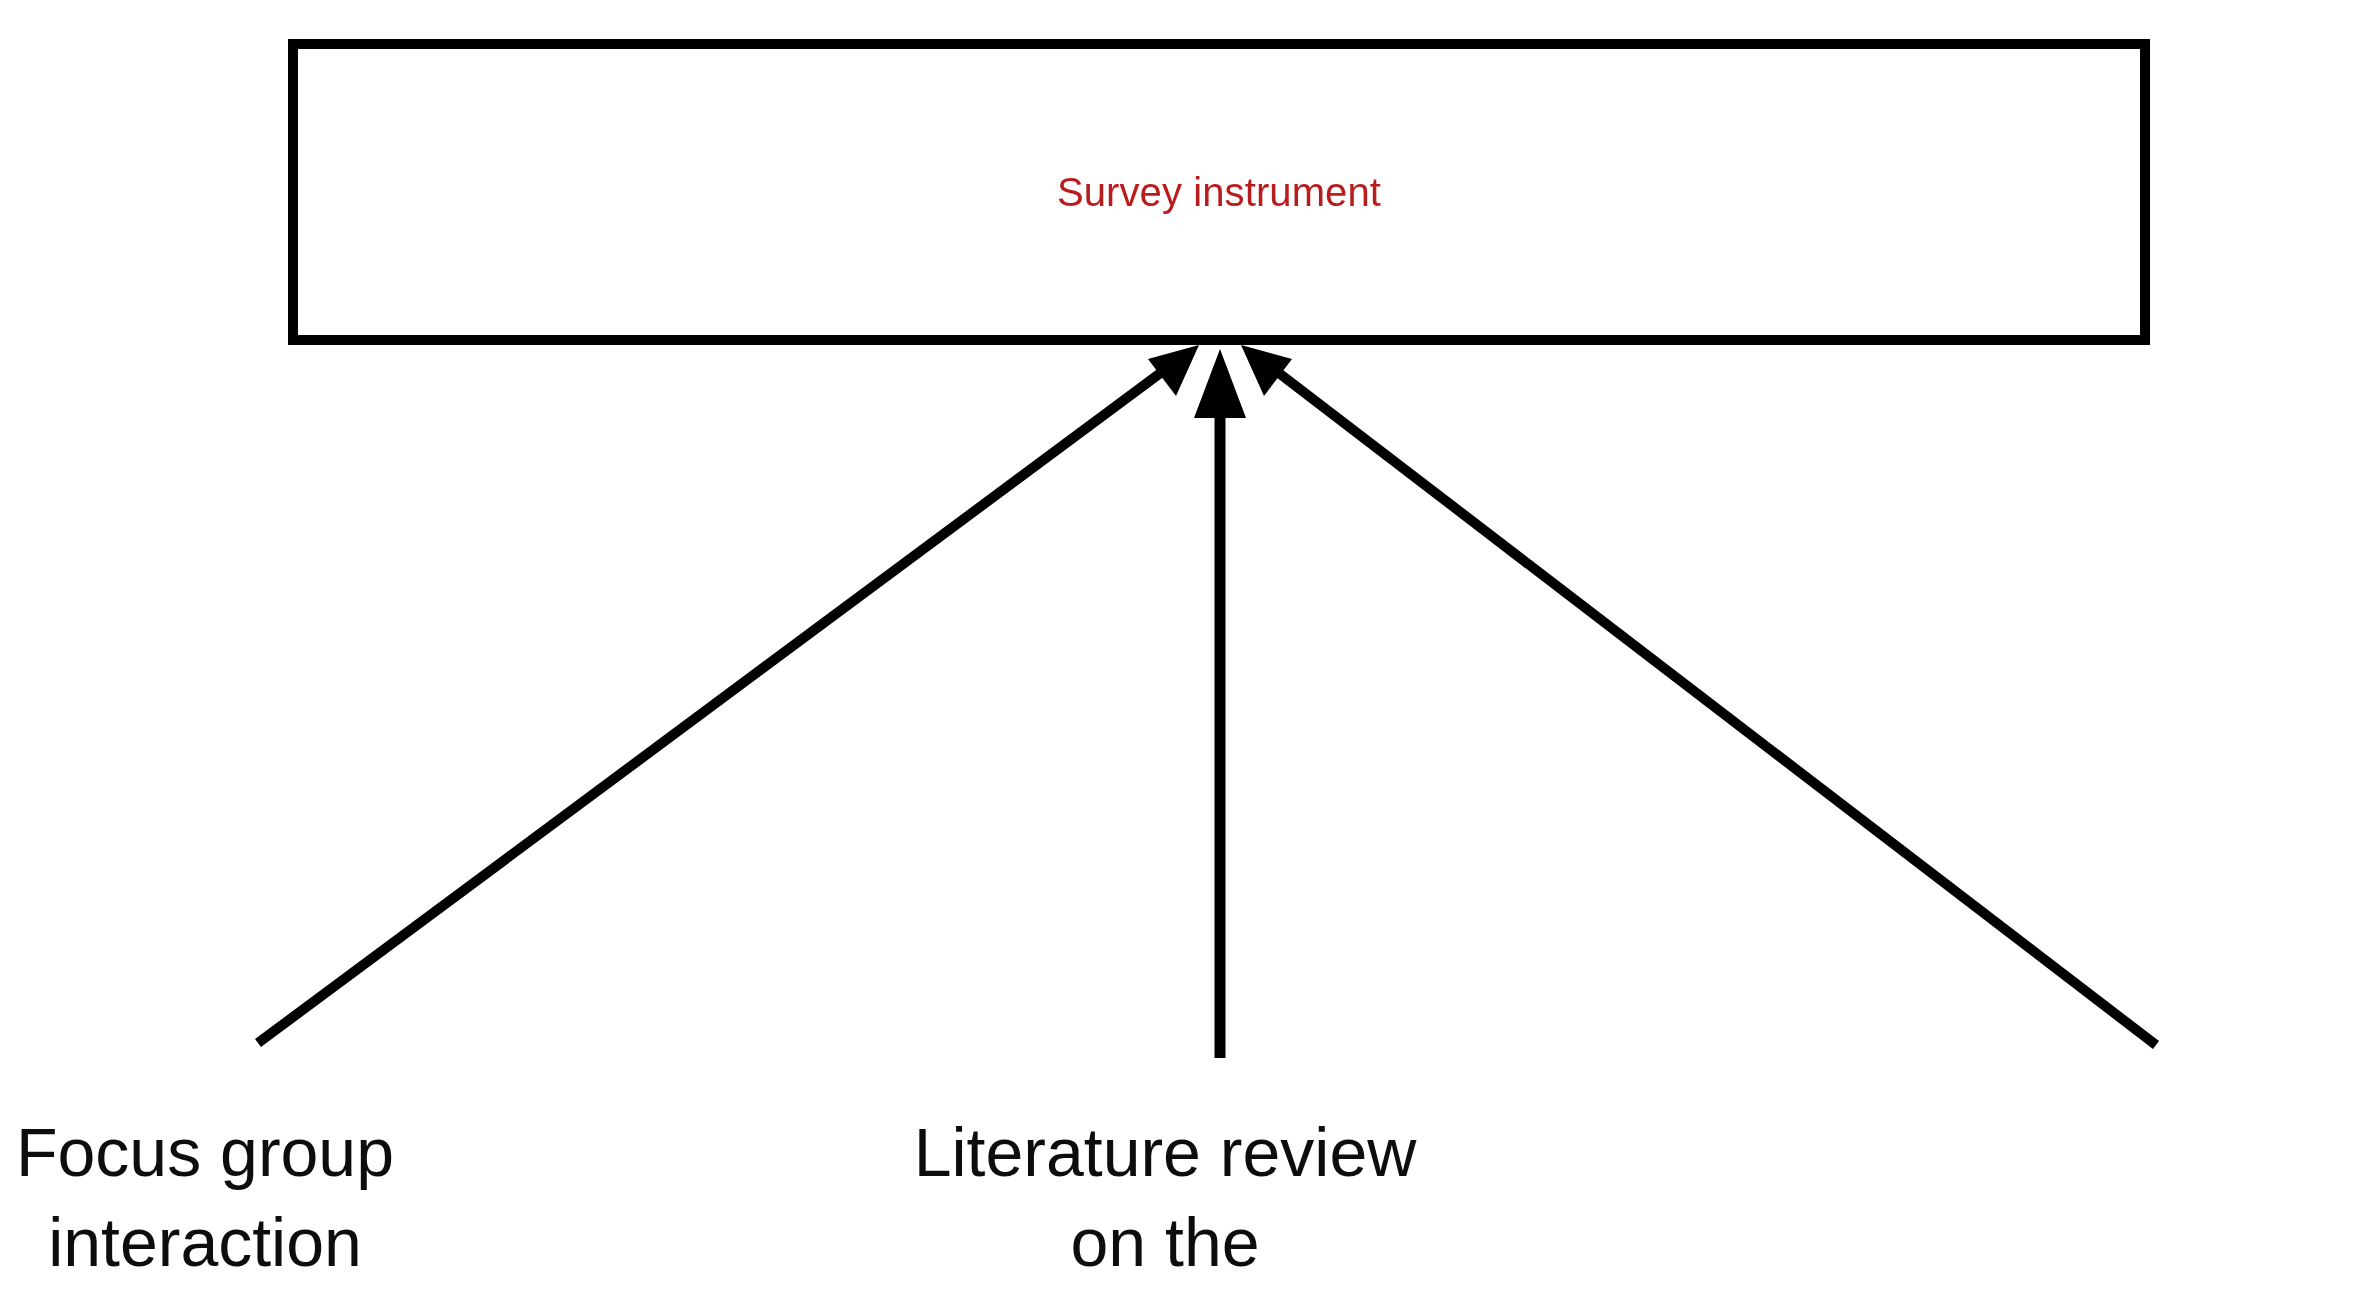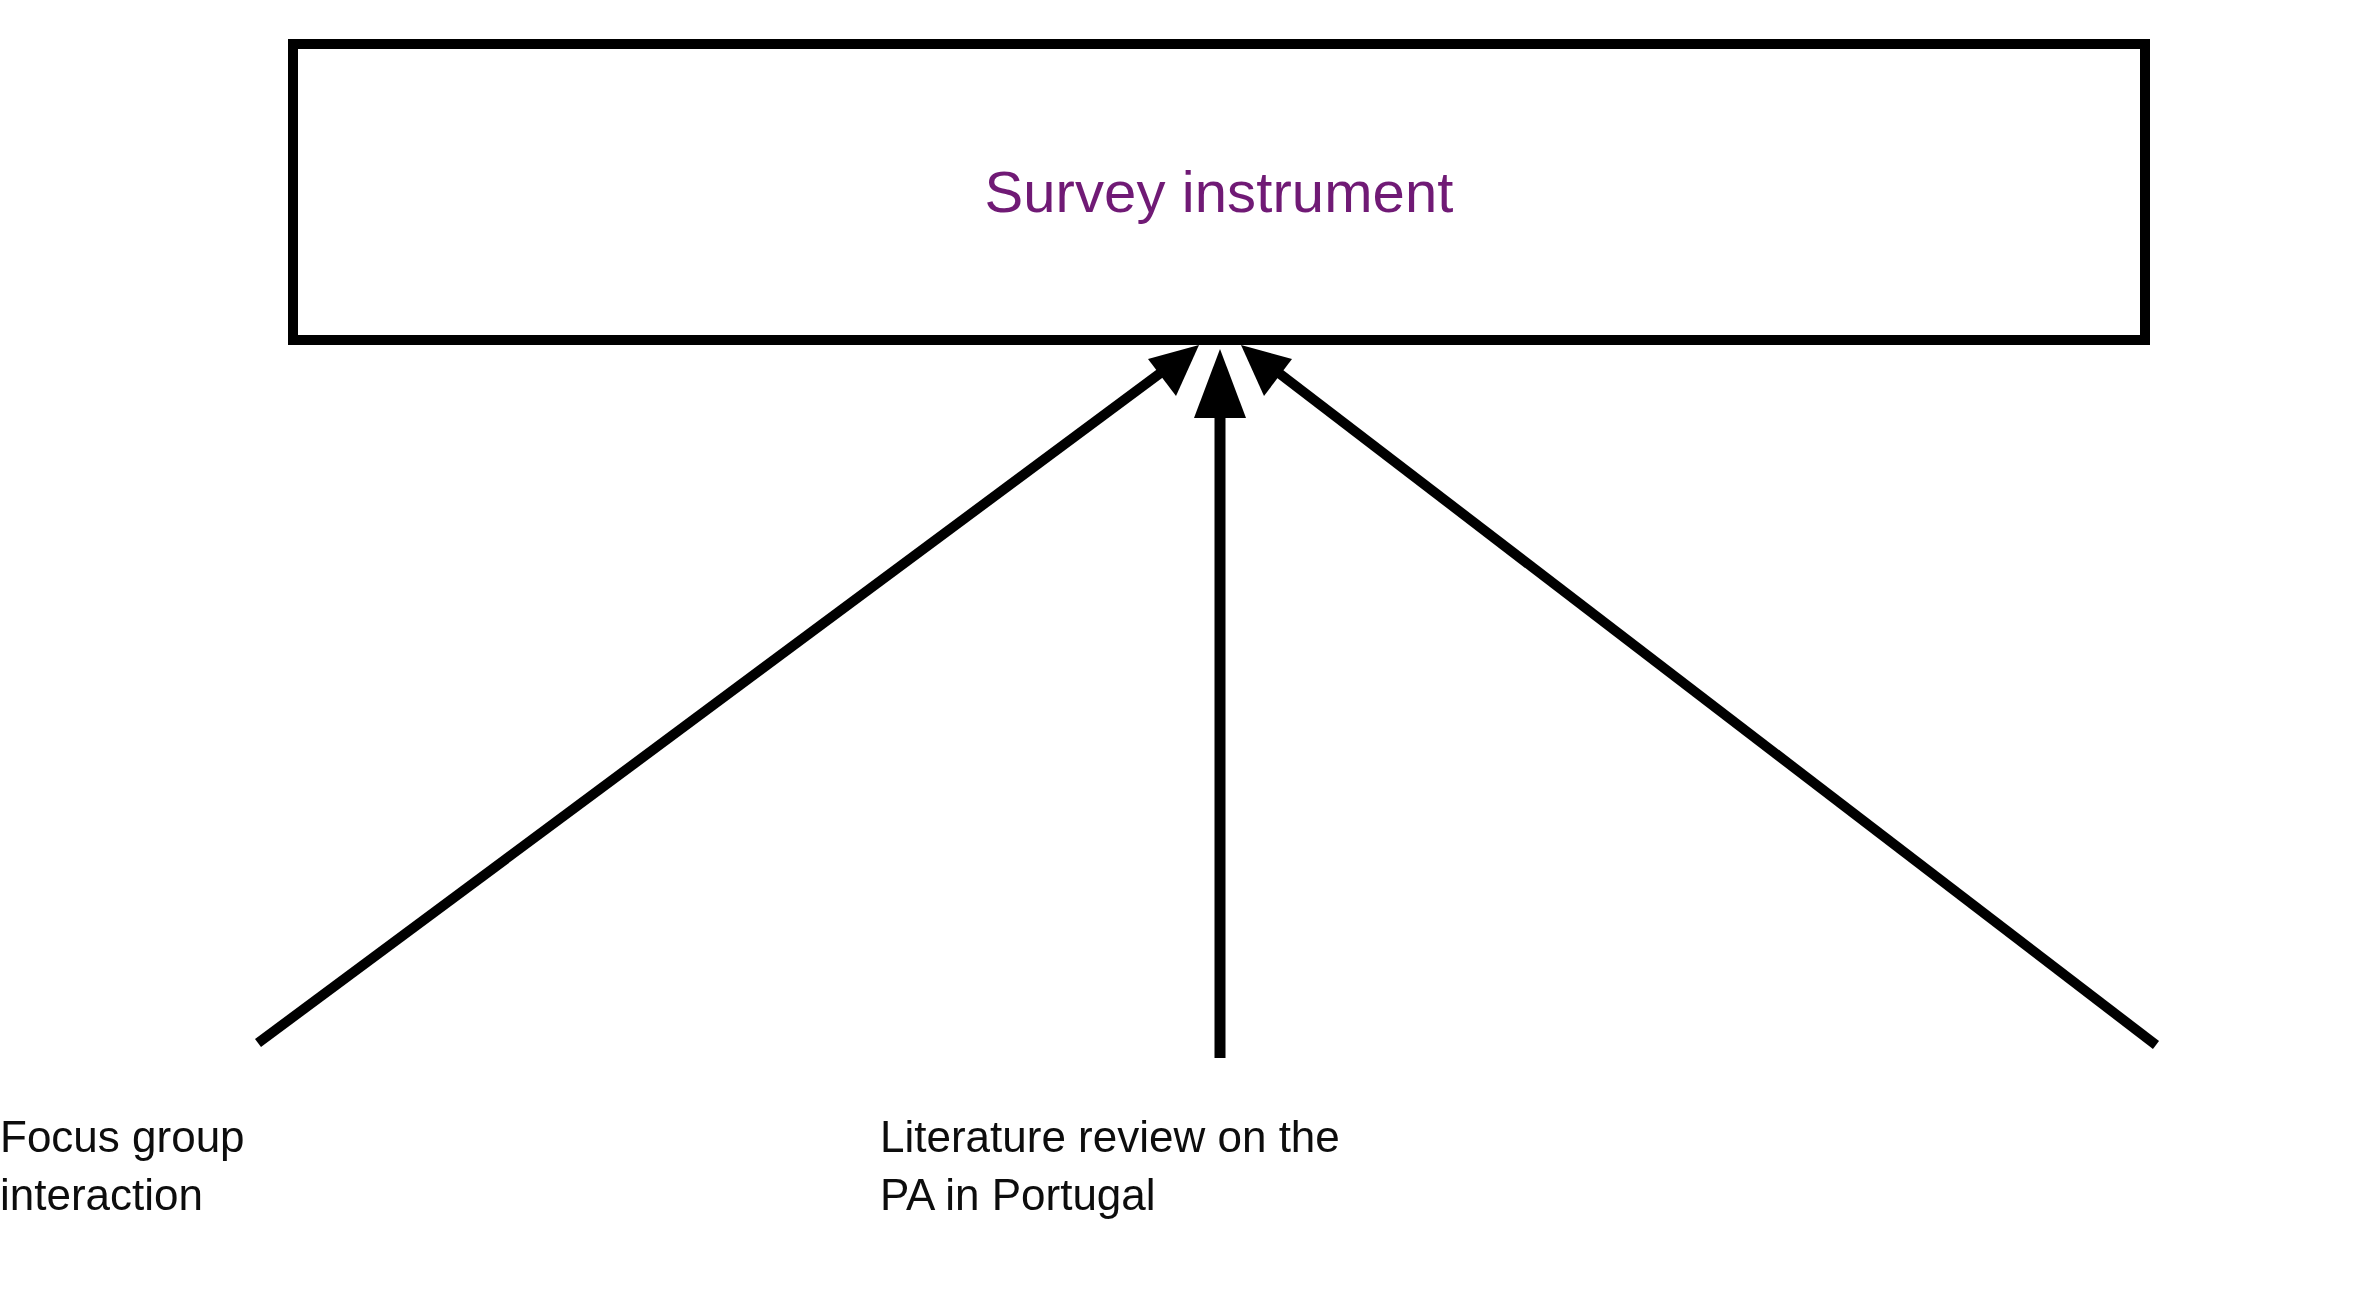--- a/index.html
+++ b/index.html
@@ -27,42 +27,43 @@
     width: 1862px;
     height: 306px;
     box-sizing: border-box;
     border: 10px solid #000000;
     background: #ffffff;
     display: flex;
     align-items: center;
     justify-content: center;
   }
   #survey-box .box-label {
-    font-size: 58px;
+    font-size: 40px;
     line-height: 1.15;
     letter-spacing: 0.1px;
-    color: #701a75;
+    color: #b91c1c;
     white-space: nowrap;
     text-align: center;
   }
   
   #arrows-layer {
     position: absolute;
     left: 0;
     top: 0;
     width: 2376px;
     height: 1290px;
     pointer-events: none;
   }
   
   .source-label {
     position: absolute;
-    font-size: 44px;
+    font-size: 68px;
     line-height: 1.32;
     color: #0d0d0d;
+    text-align: center;
     white-space: pre-line;
   }
   #label-focus-group {
     left: 0px;
     top: 1108px;
     width: 410px;
   }
   #label-literature-review {
     left: 880px;
     top: 1108px;

